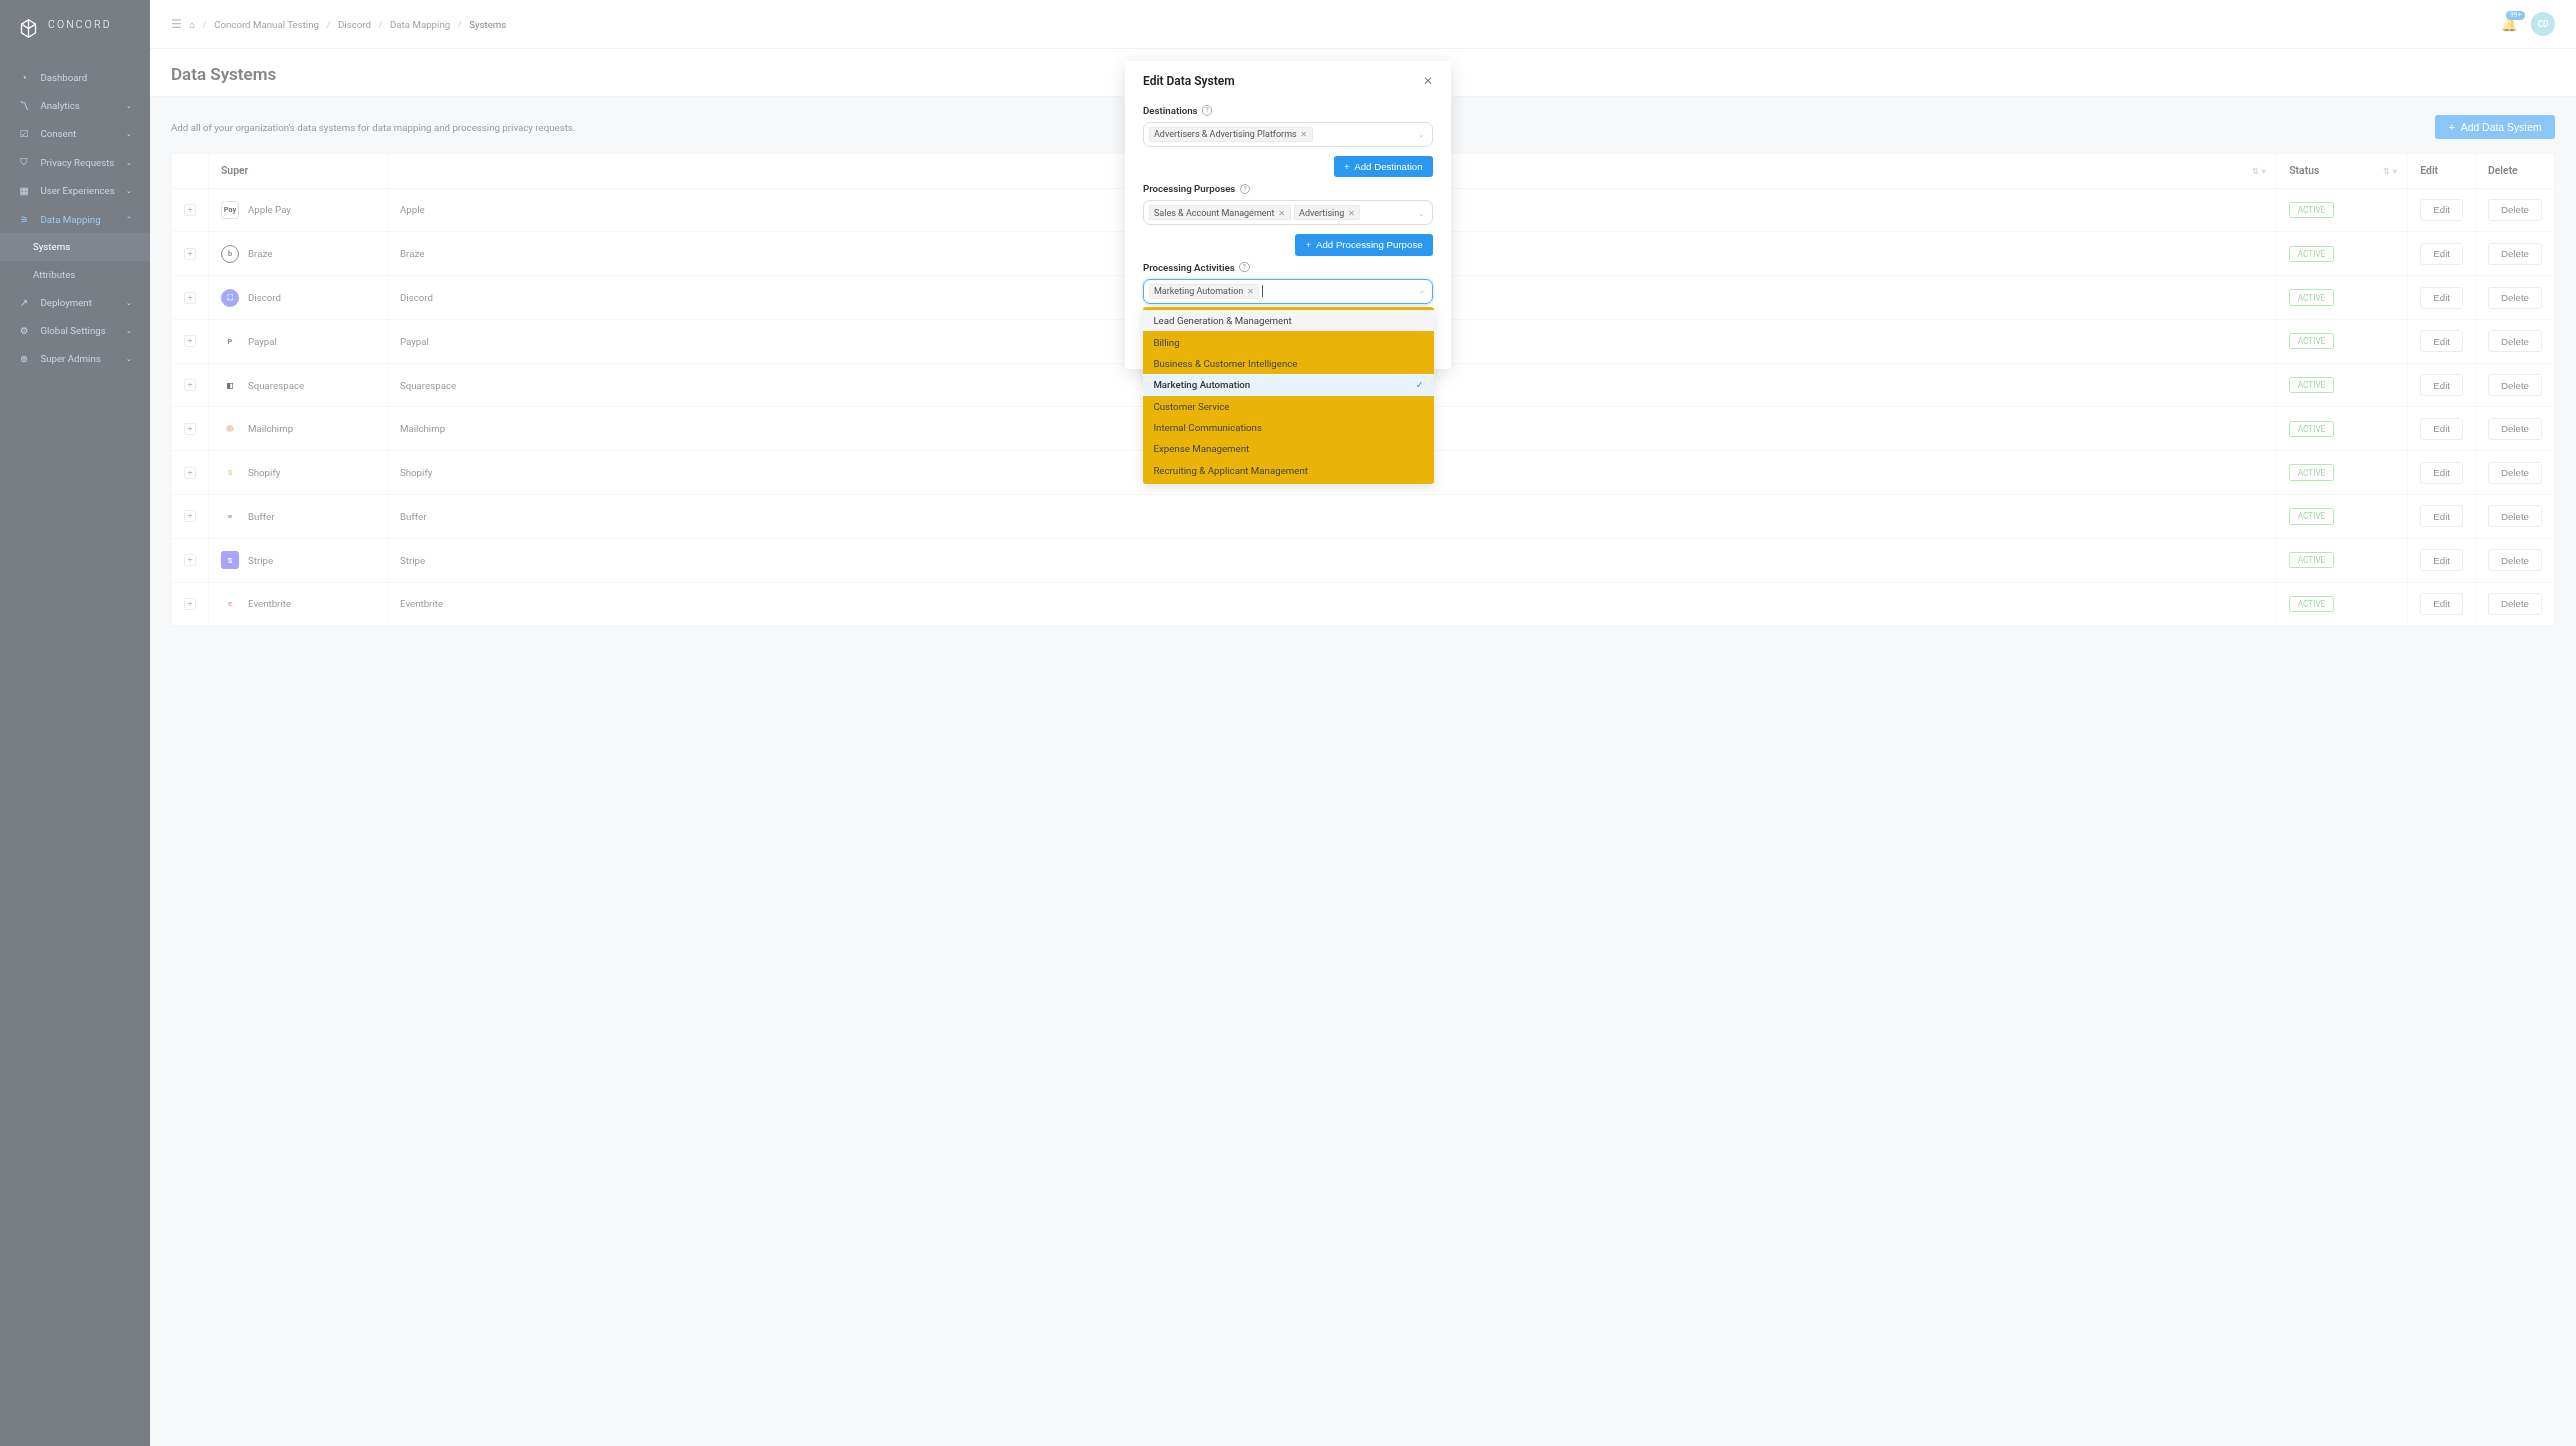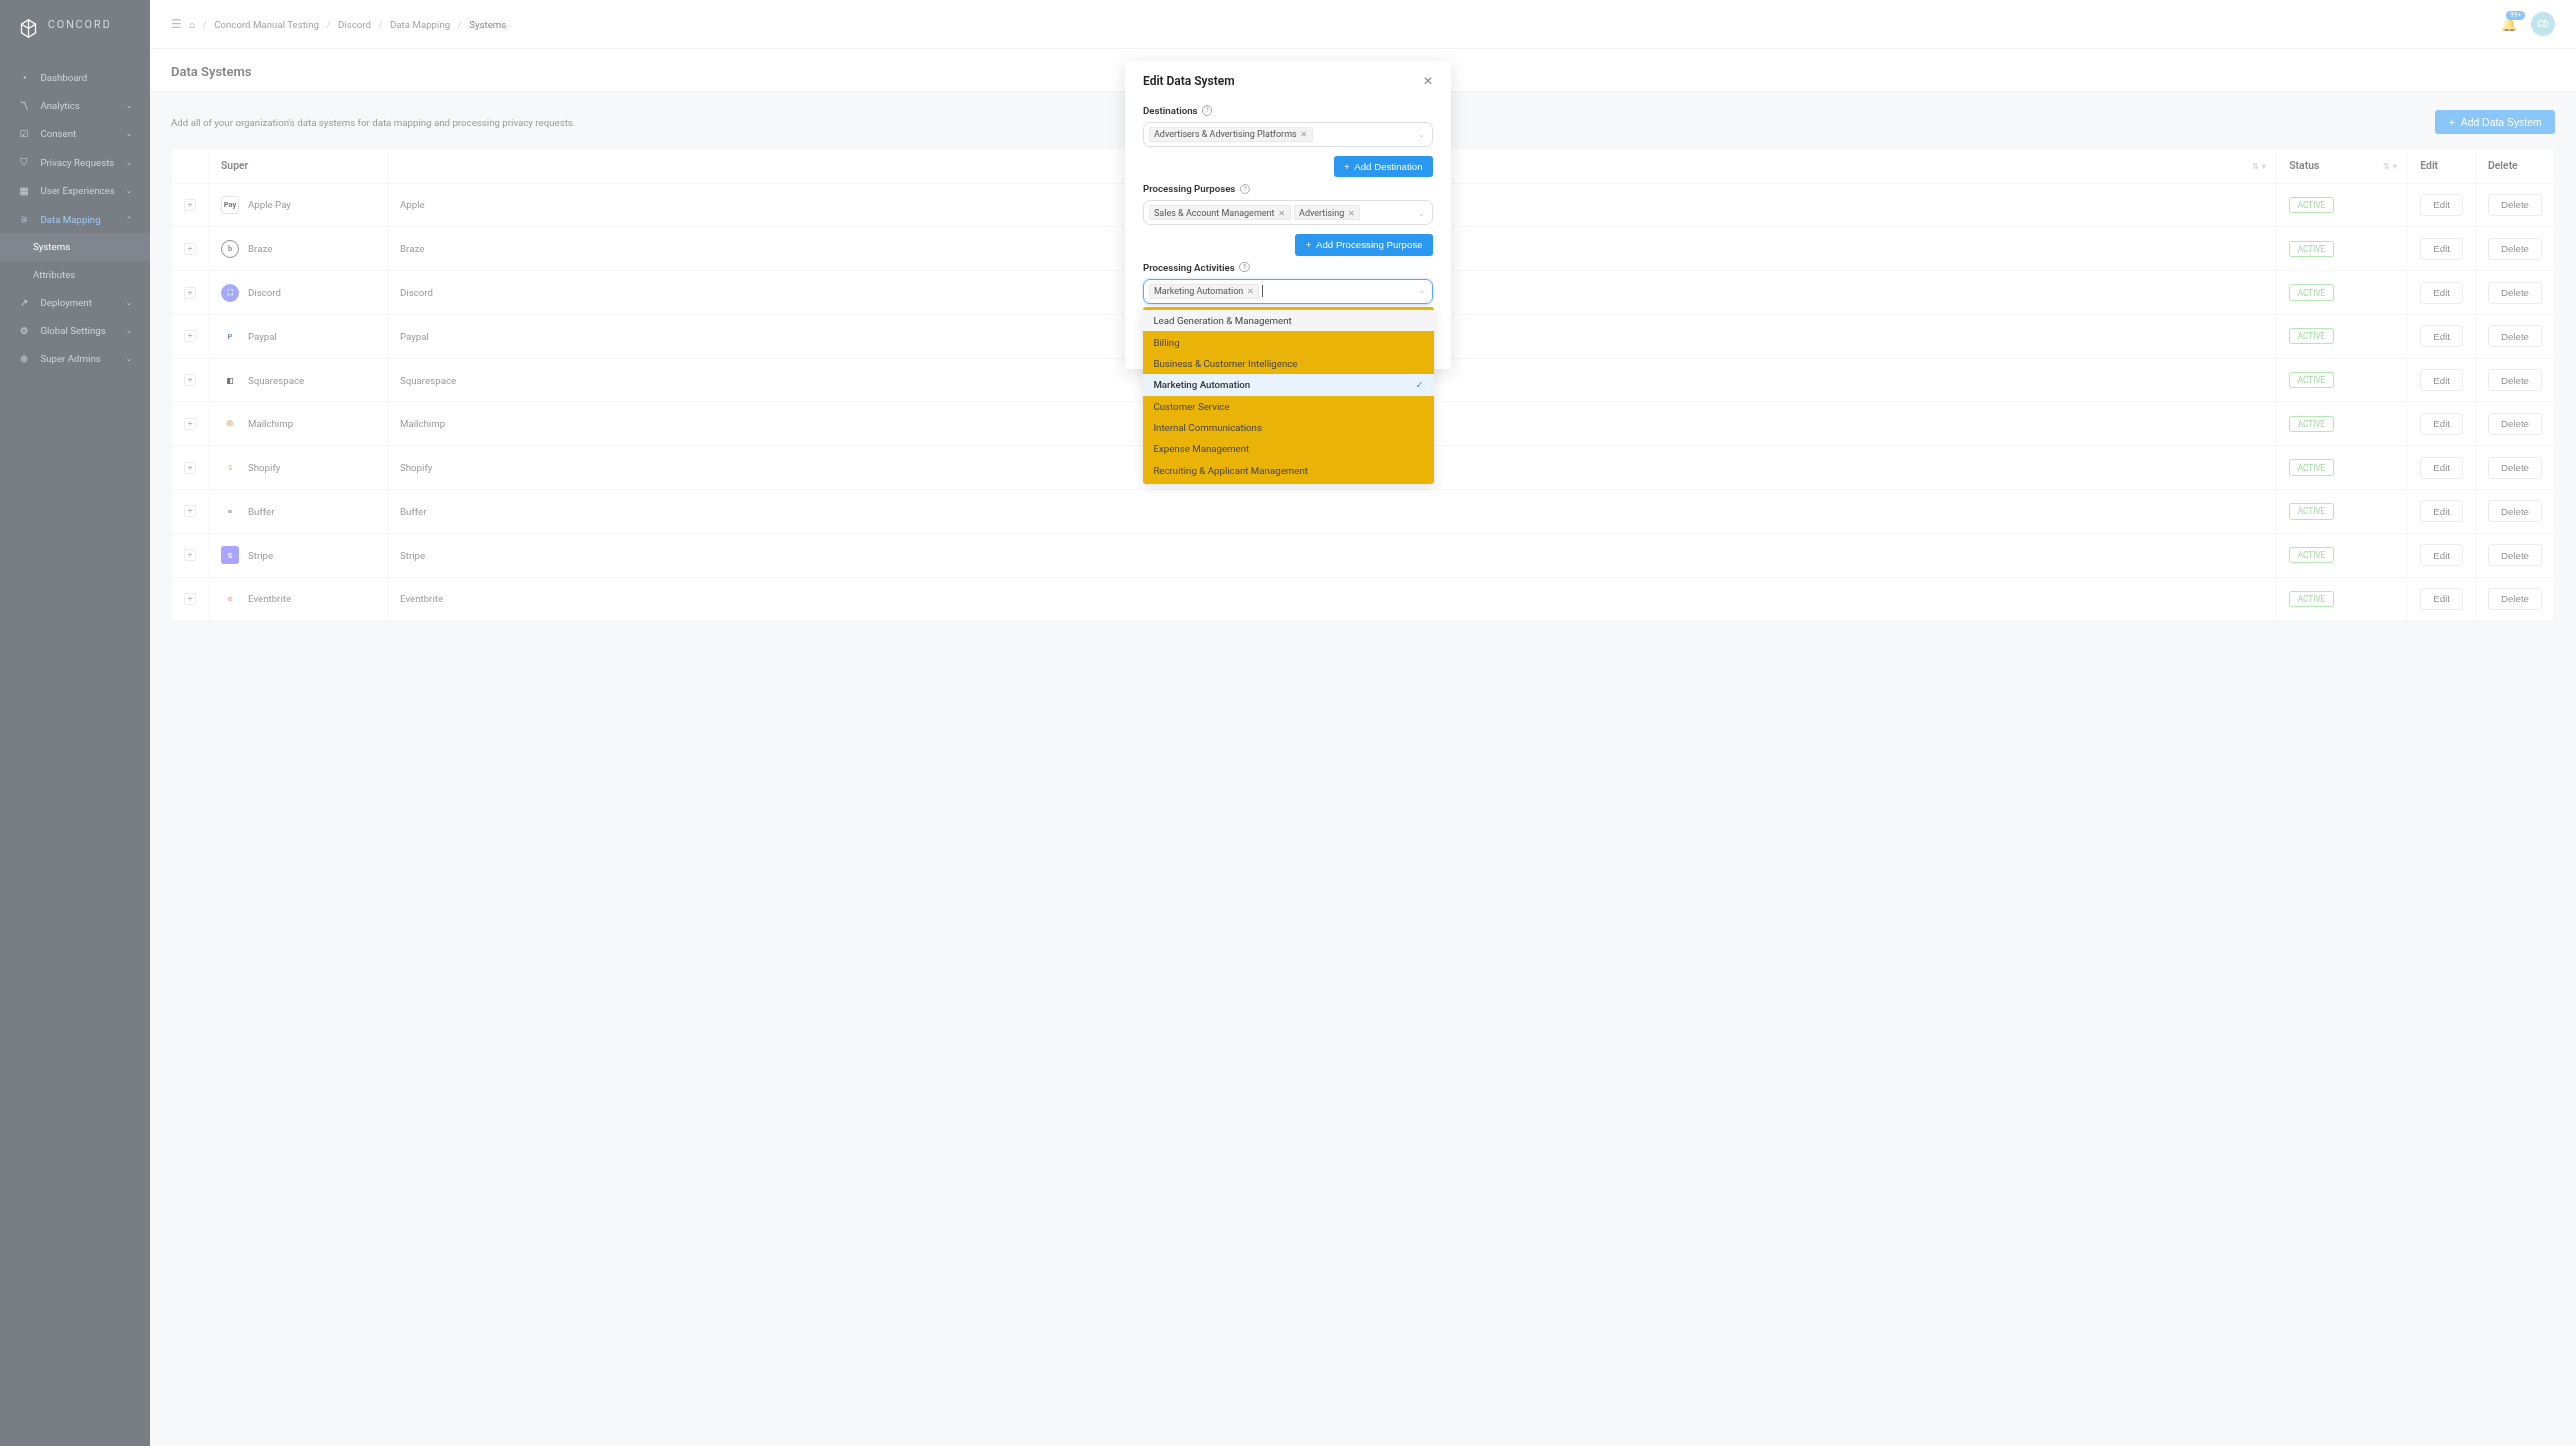--- a/index.html
+++ b/index.html
@@ -27,21 +27,21 @@
     .breadcrumb { display: flex; align-items: center; gap: 7.5px; font-size: 9.7px; color: #555; }
     .breadcrumb a { color: #555; text-decoration: none; }
     .breadcrumb .sep { color: #aaa; }
     .breadcrumb .current { color: #222; }
     .topbar-right { margin-left: auto; display: flex; align-items: center; gap: 13.4px; }
     .bell { position: relative; }
     .badge { position: absolute; top: -6px; right: -7.5px; background: #2a97f0; color: #fff; border-radius: 7.5px; font-size: 6.7px; padding: 0.7px 3.7px; }
     .avatar { width: 24px; height: 24px; border-radius: 50%; background: #8cd0dd; color: #fff; display: flex; align-items: center; justify-content: center; font-size: 8.2px; font-weight: 500; }
     
     .page-header { padding: 15px 21px 12px; background: #fff; border-bottom: 0.7px solid #e8e8e8; }
-    .page-title { font-size: 13px; font-weight: 600; color: #222; }
+    .page-title { font-size: 17px; font-weight: 600; color: #222; }
     
     .content { padding: 18px 21px; }
     .toolbar { display: flex; align-items: center; margin-bottom: 13.4px; }
     .toolbar-text { font-size: 9.7px; color: #444; }
     .add-btn { margin-left: auto; background: #2a97f0; color: #fff; border: none; border-radius: 3px; padding: 6.7px 13.4px; font-size: 10.4px; cursor: pointer; display: flex; align-items: center; gap: 6px; }
     
     .table-wrap { background: #fff; border: 0.7px solid #eee; border-radius: 1.5px; }
     table { width: 100%; border-collapse: collapse; }
     th { text-align: left; padding: 10.4px 12px; font-size: 10.4px; font-weight: 600; color: #222; border-bottom: 0.7px solid #eee; position: relative; }
     th .sort-filter { position: absolute; right: 10.4px; top: 50%; transform: translateY(-50%); display: flex; gap: 3px; color: #bbb; font-size: 8.2px; }

